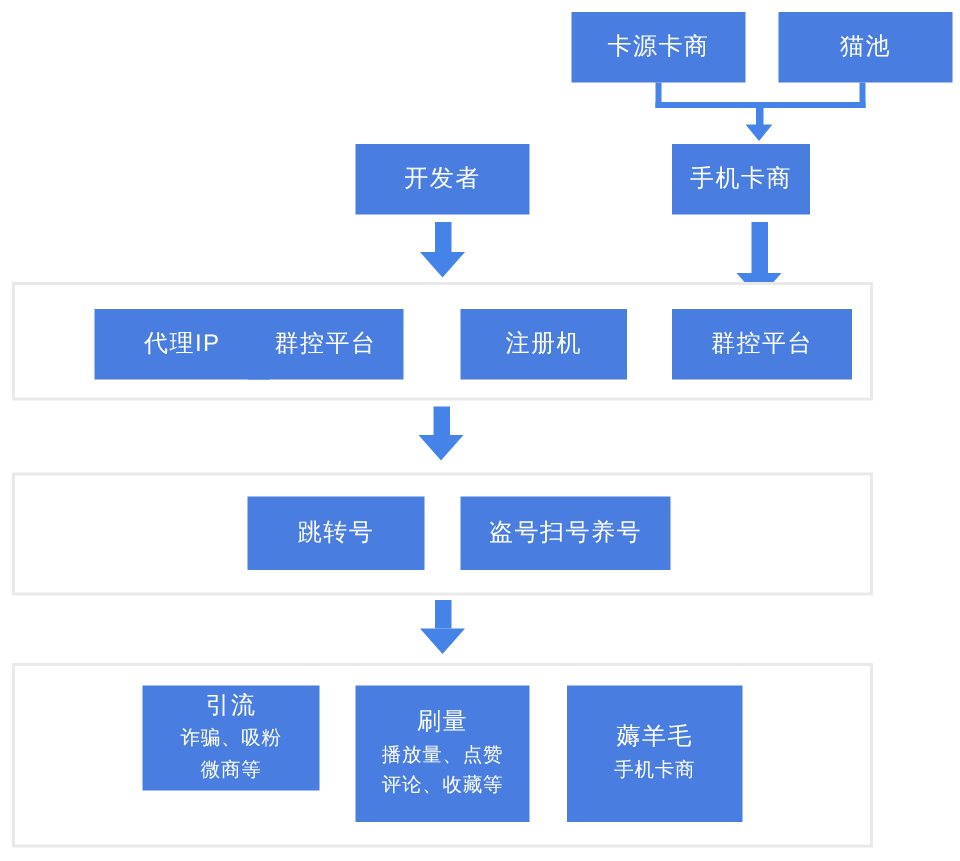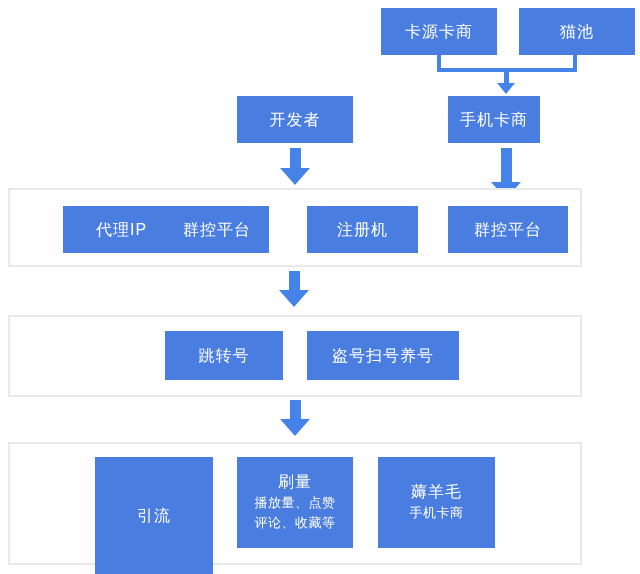--- a/index.html
+++ b/index.html
@@ -98,31 +98,32 @@
   <div class="node" style="left:307px; top:206px; width:111px; height:47px;">注册机</div>
   <div class="node" style="left:448px; top:206px; width:120px; height:47px;">群控平台</div>
 
   <div class="tarrow" style="left:279px; top:271px;">
     <div class="shaft" style="height:19px;"></div>
       <div class="head"></div>
   </div>
 
   <div class="group" style="left:8px; top:315px; width:574px; height:82px;"></div>
   <div class="node" style="left:165px; top:331px; width:118px; height:49px;">跳转号</div>
-  <div class="node" style="left:307px; top:331px; width:152px; height:49px;">盗号扫号养号</div>
+  <div class="node" style="left:307px; top:331px; width:140px; height:49px;">盗号扫号养号</div>
 
   <div class="tarrow" style="left:280px; top:400px;">
     <div class="shaft" style="height:19px;"></div>
       <div class="head"></div>
   </div>
 
   <div class="group" style="left:8px; top:442px; width:574px; height:123px;"></div>
 
-  <div class="node multi" style="left:95px; top:457px; width:118px; height:117px;">
+  <div class="node multi" style="left:95px; top:457px; width:118px; height:70px;">
     <span class="title">引流</span>
+    <span class="sub"><span>诈骗、吸粉</span><br><span>微商等</span></span>
   </div>
   <div class="node multi" style="left:237px; top:457px; width:116px; height:91px;">
     <span class="title">刷量</span>
     <span class="sub"><span>播放量、点赞</span><br><span>评论、收藏等</span></span>
   </div>
   <div class="node multi" style="left:378px; top:457px; width:117px; height:91px;">
     <span class="title">薅羊毛</span>
     <span class="sub">手机卡商</span>
   </div>
 

